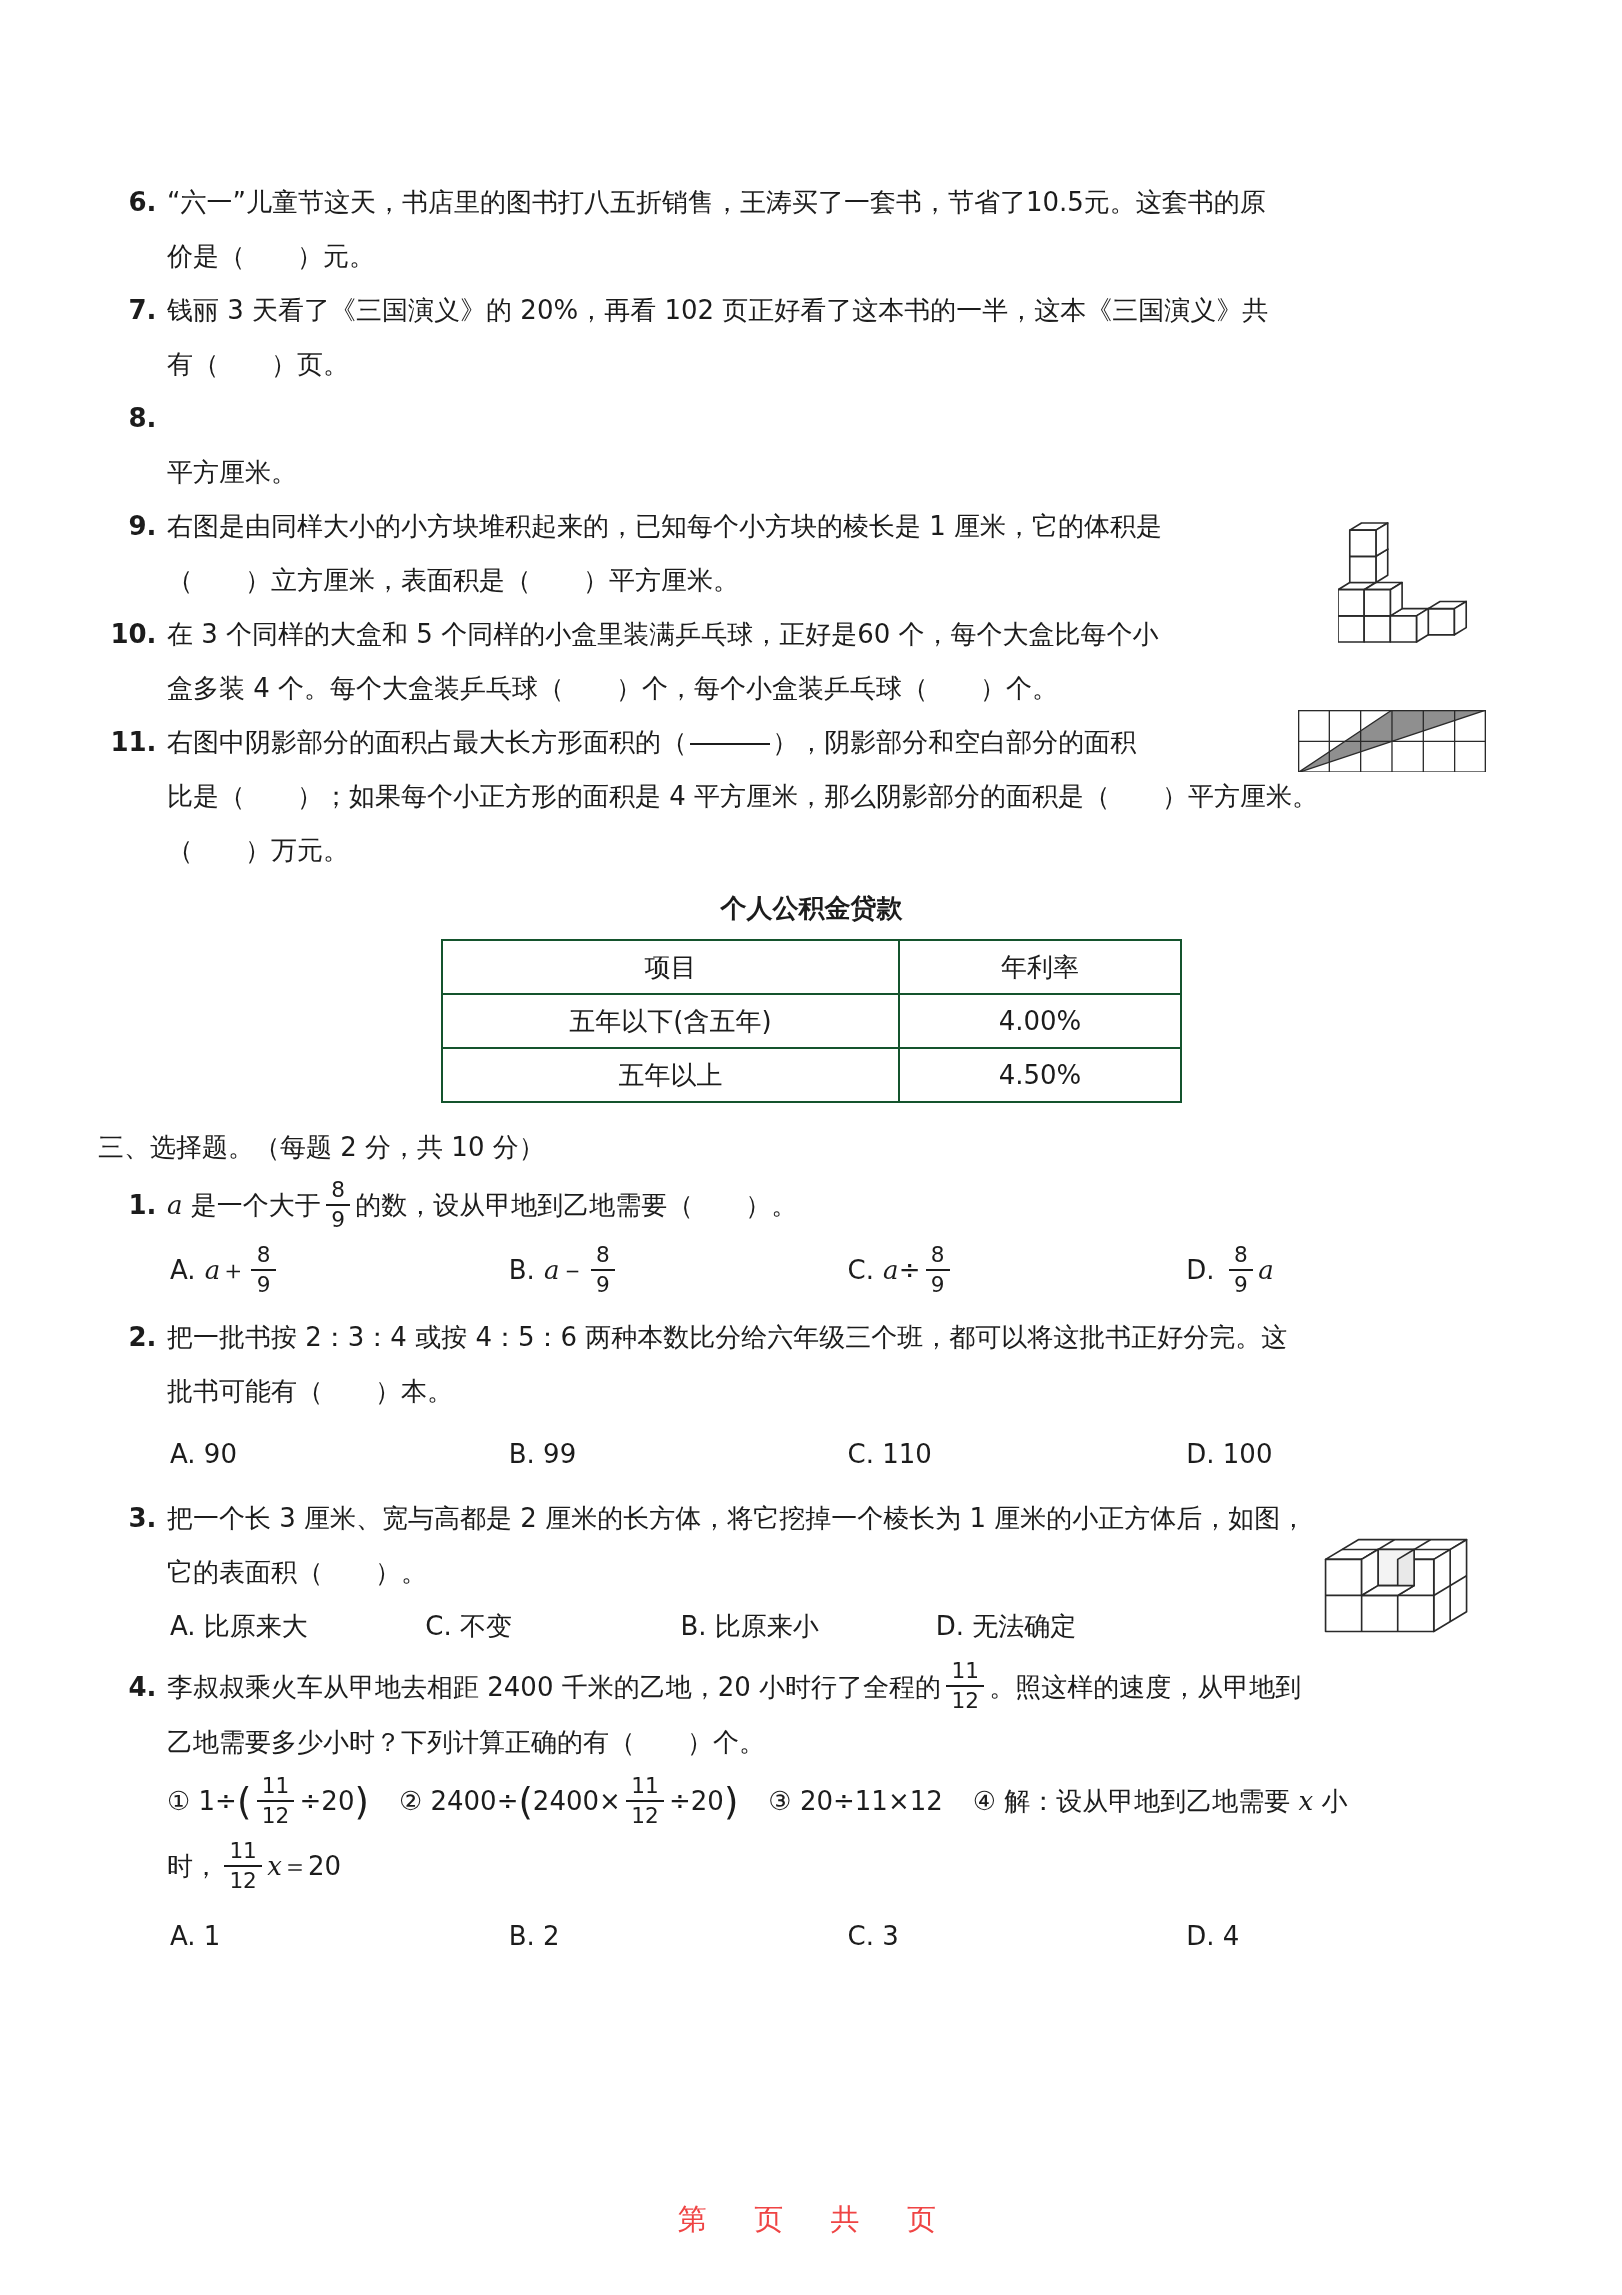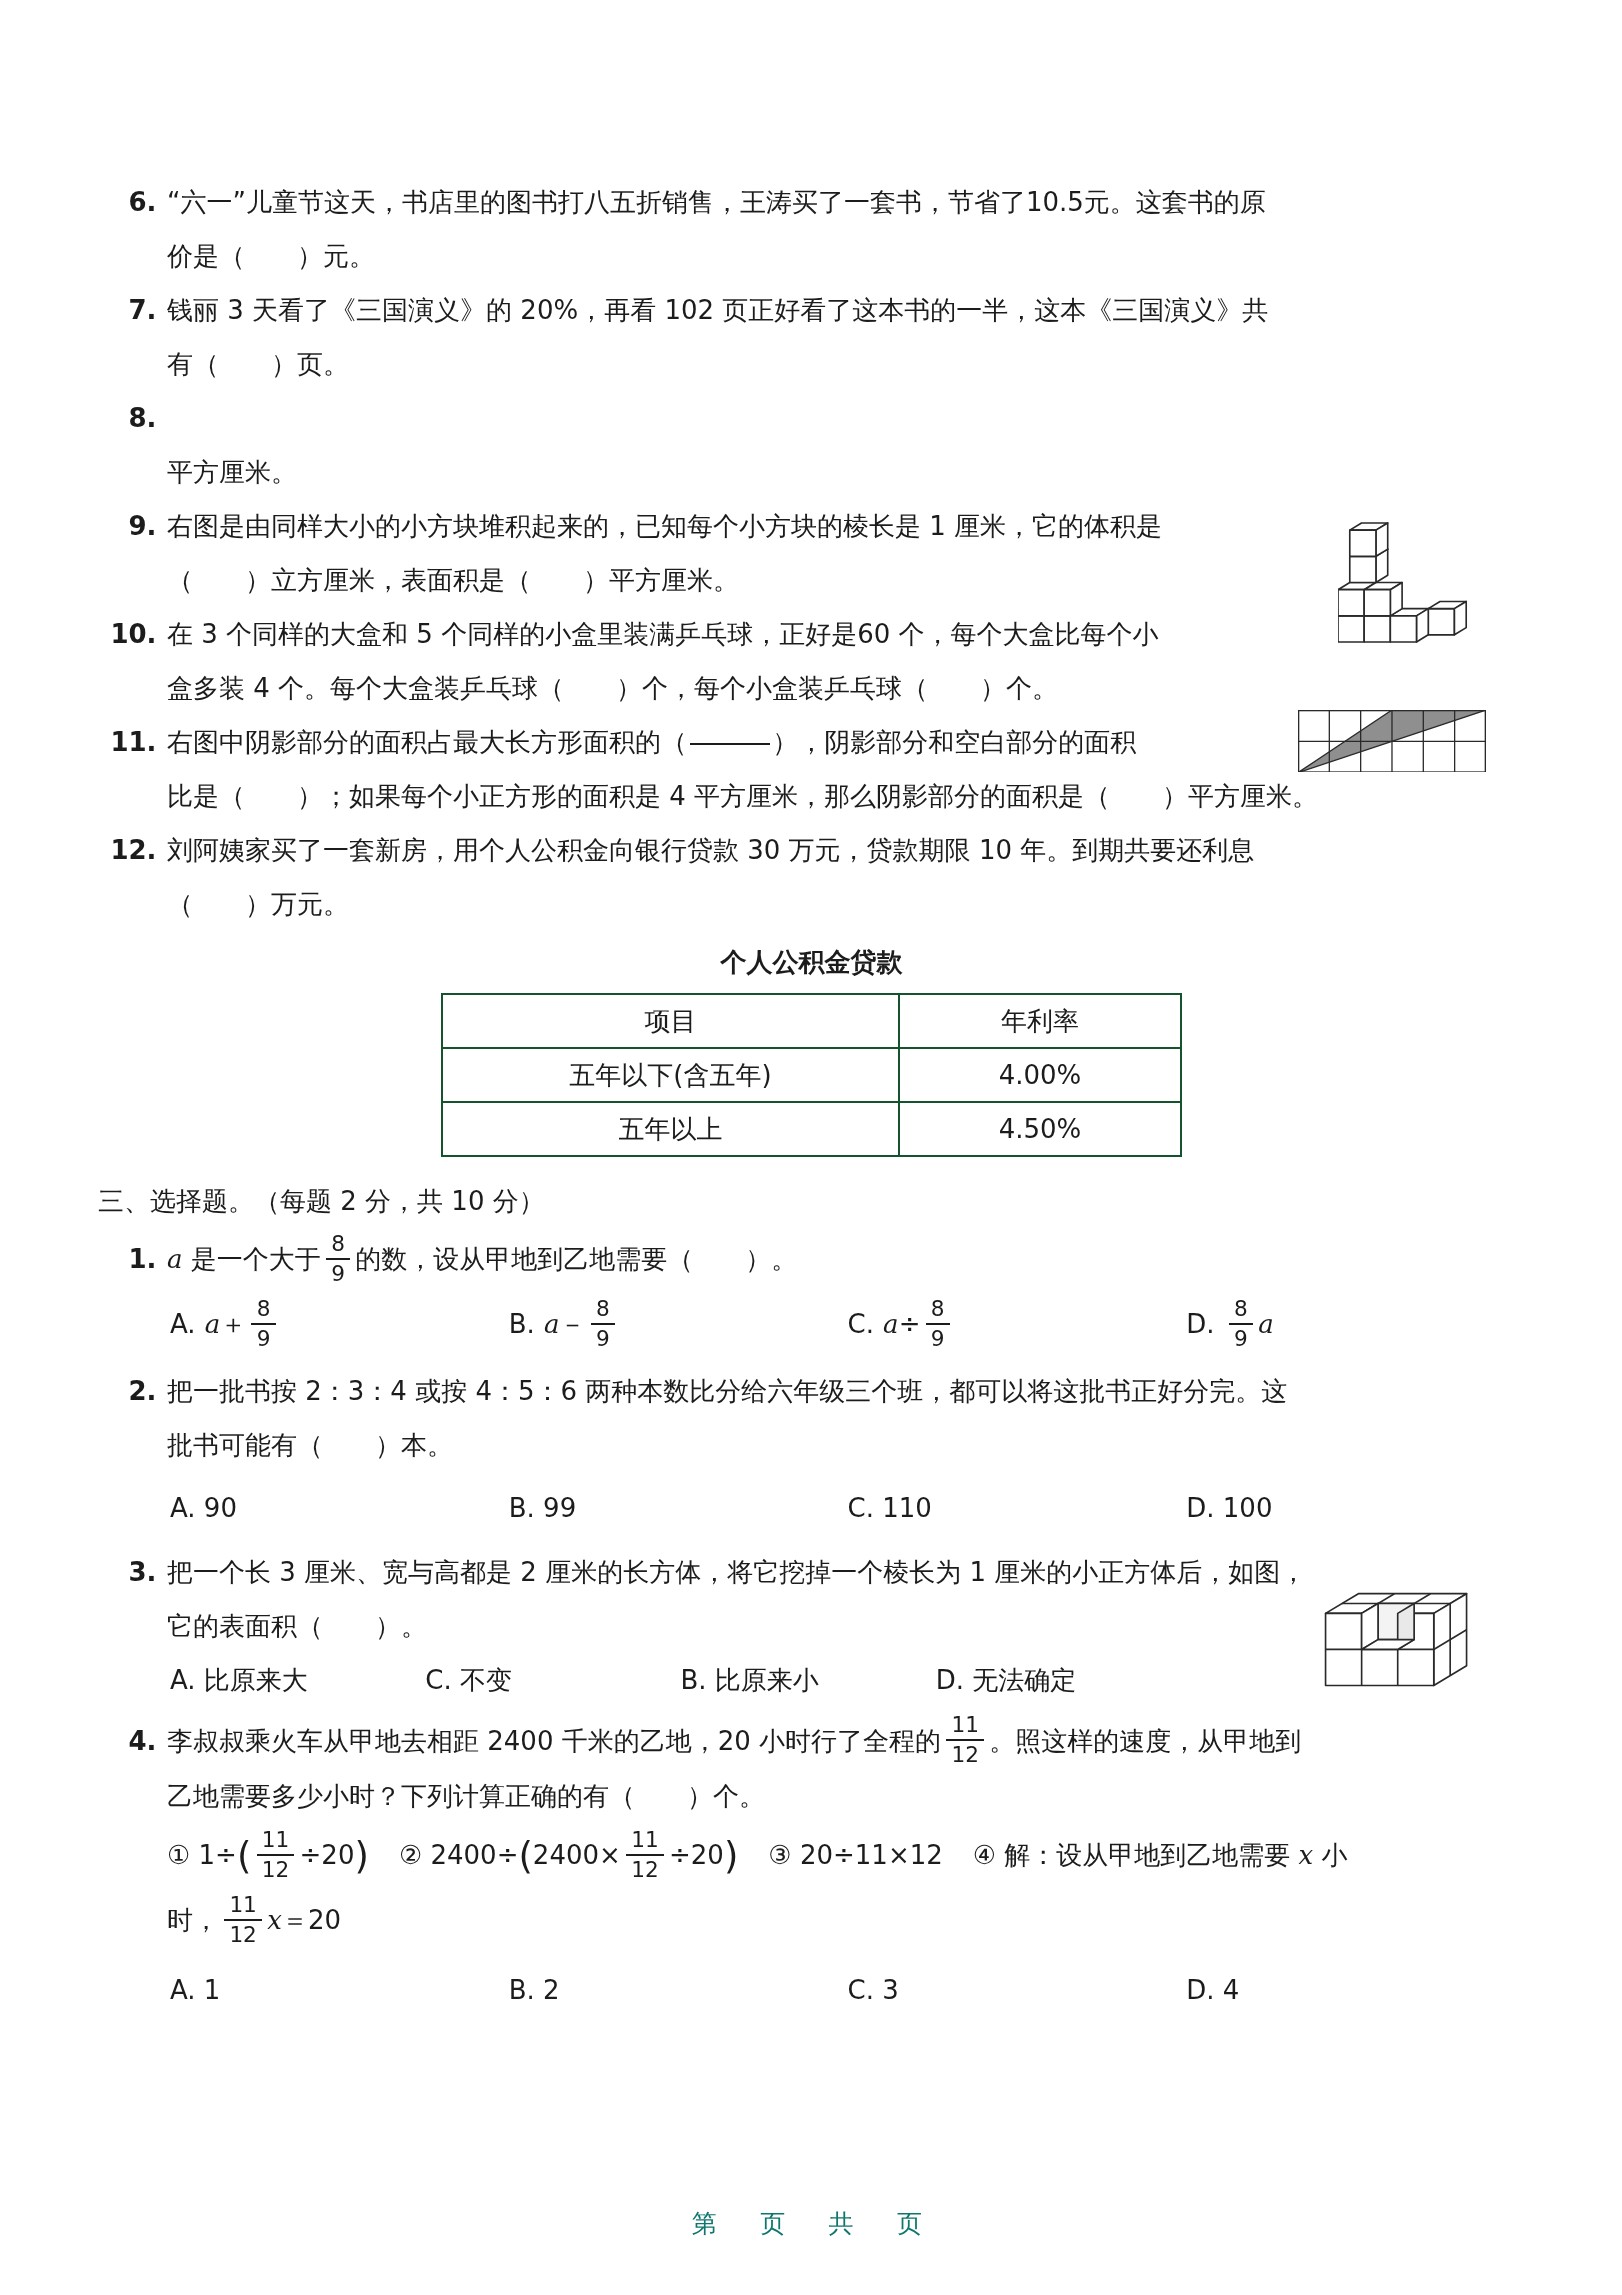--- a/index.html
+++ b/index.html
@@ -47,21 +47,21 @@
   .eqgap { display:inline-block; width:30px; }
   i.var { font-family:"DejaVu Serif", serif; font-style:italic; }
 
   .fig { position:absolute; }
   .fig svg { display:block; }
   .fig-cubes { top:22px; right:30px; width:157px; }
   .fig-grid  { top:-5.2px; right:39px; width:188px; }
   .fig-prism { top:29px; right:42px; width:164px; }
 
   .footer { position:absolute; left:0; right:0; bottom:55px; text-align:center;
-            font-size:25px; color:#0f766e; letter-spacing:9.2px; }
+            font-size:29px; color:#ef4444; letter-spacing:9.2px; }
 </style>
 </head>
 <body>
 
 <div class="sheet">
   <div class="content">
 
     <div class="qwrap">
       <div class="qline">
         <span class="qnum">6.</span>
@@ -147,24 +147,20 @@
         </svg>
       </div>
       <div class="qline">
         <span class="qnum">11.</span>
         <span><span>右图中阴影部分的面积占最大长方形面积的（</span><span class="fblank"></span><span>），阴影部分和空白部分的面积</span></span>
       </div>
       <div class="cont">比是（　　）；如果每个小正方形的面积是 4 平方厘米，那么阴影部分的面积是（　　）平方厘米。</div>
     </div>
 
     <div class="qwrap">
-      <div class="qline">
-        <span class="qnum">12.</span>
-        <span>刘阿姨家买了一套新房，用个人公积金向银行贷款 30 万元，贷款期限 10 年。到期共要还利息</span>
-      </div>
       <div class="cont">（　　）万元。</div>
     </div>
 
     <div class="tbl-title">个人公积金贷款</div>
     <table class="loan">
       <tbody>
           <tr>
         <th class="c1">项目</th>
         <th class="c2">年利率</th>
       </tr>

